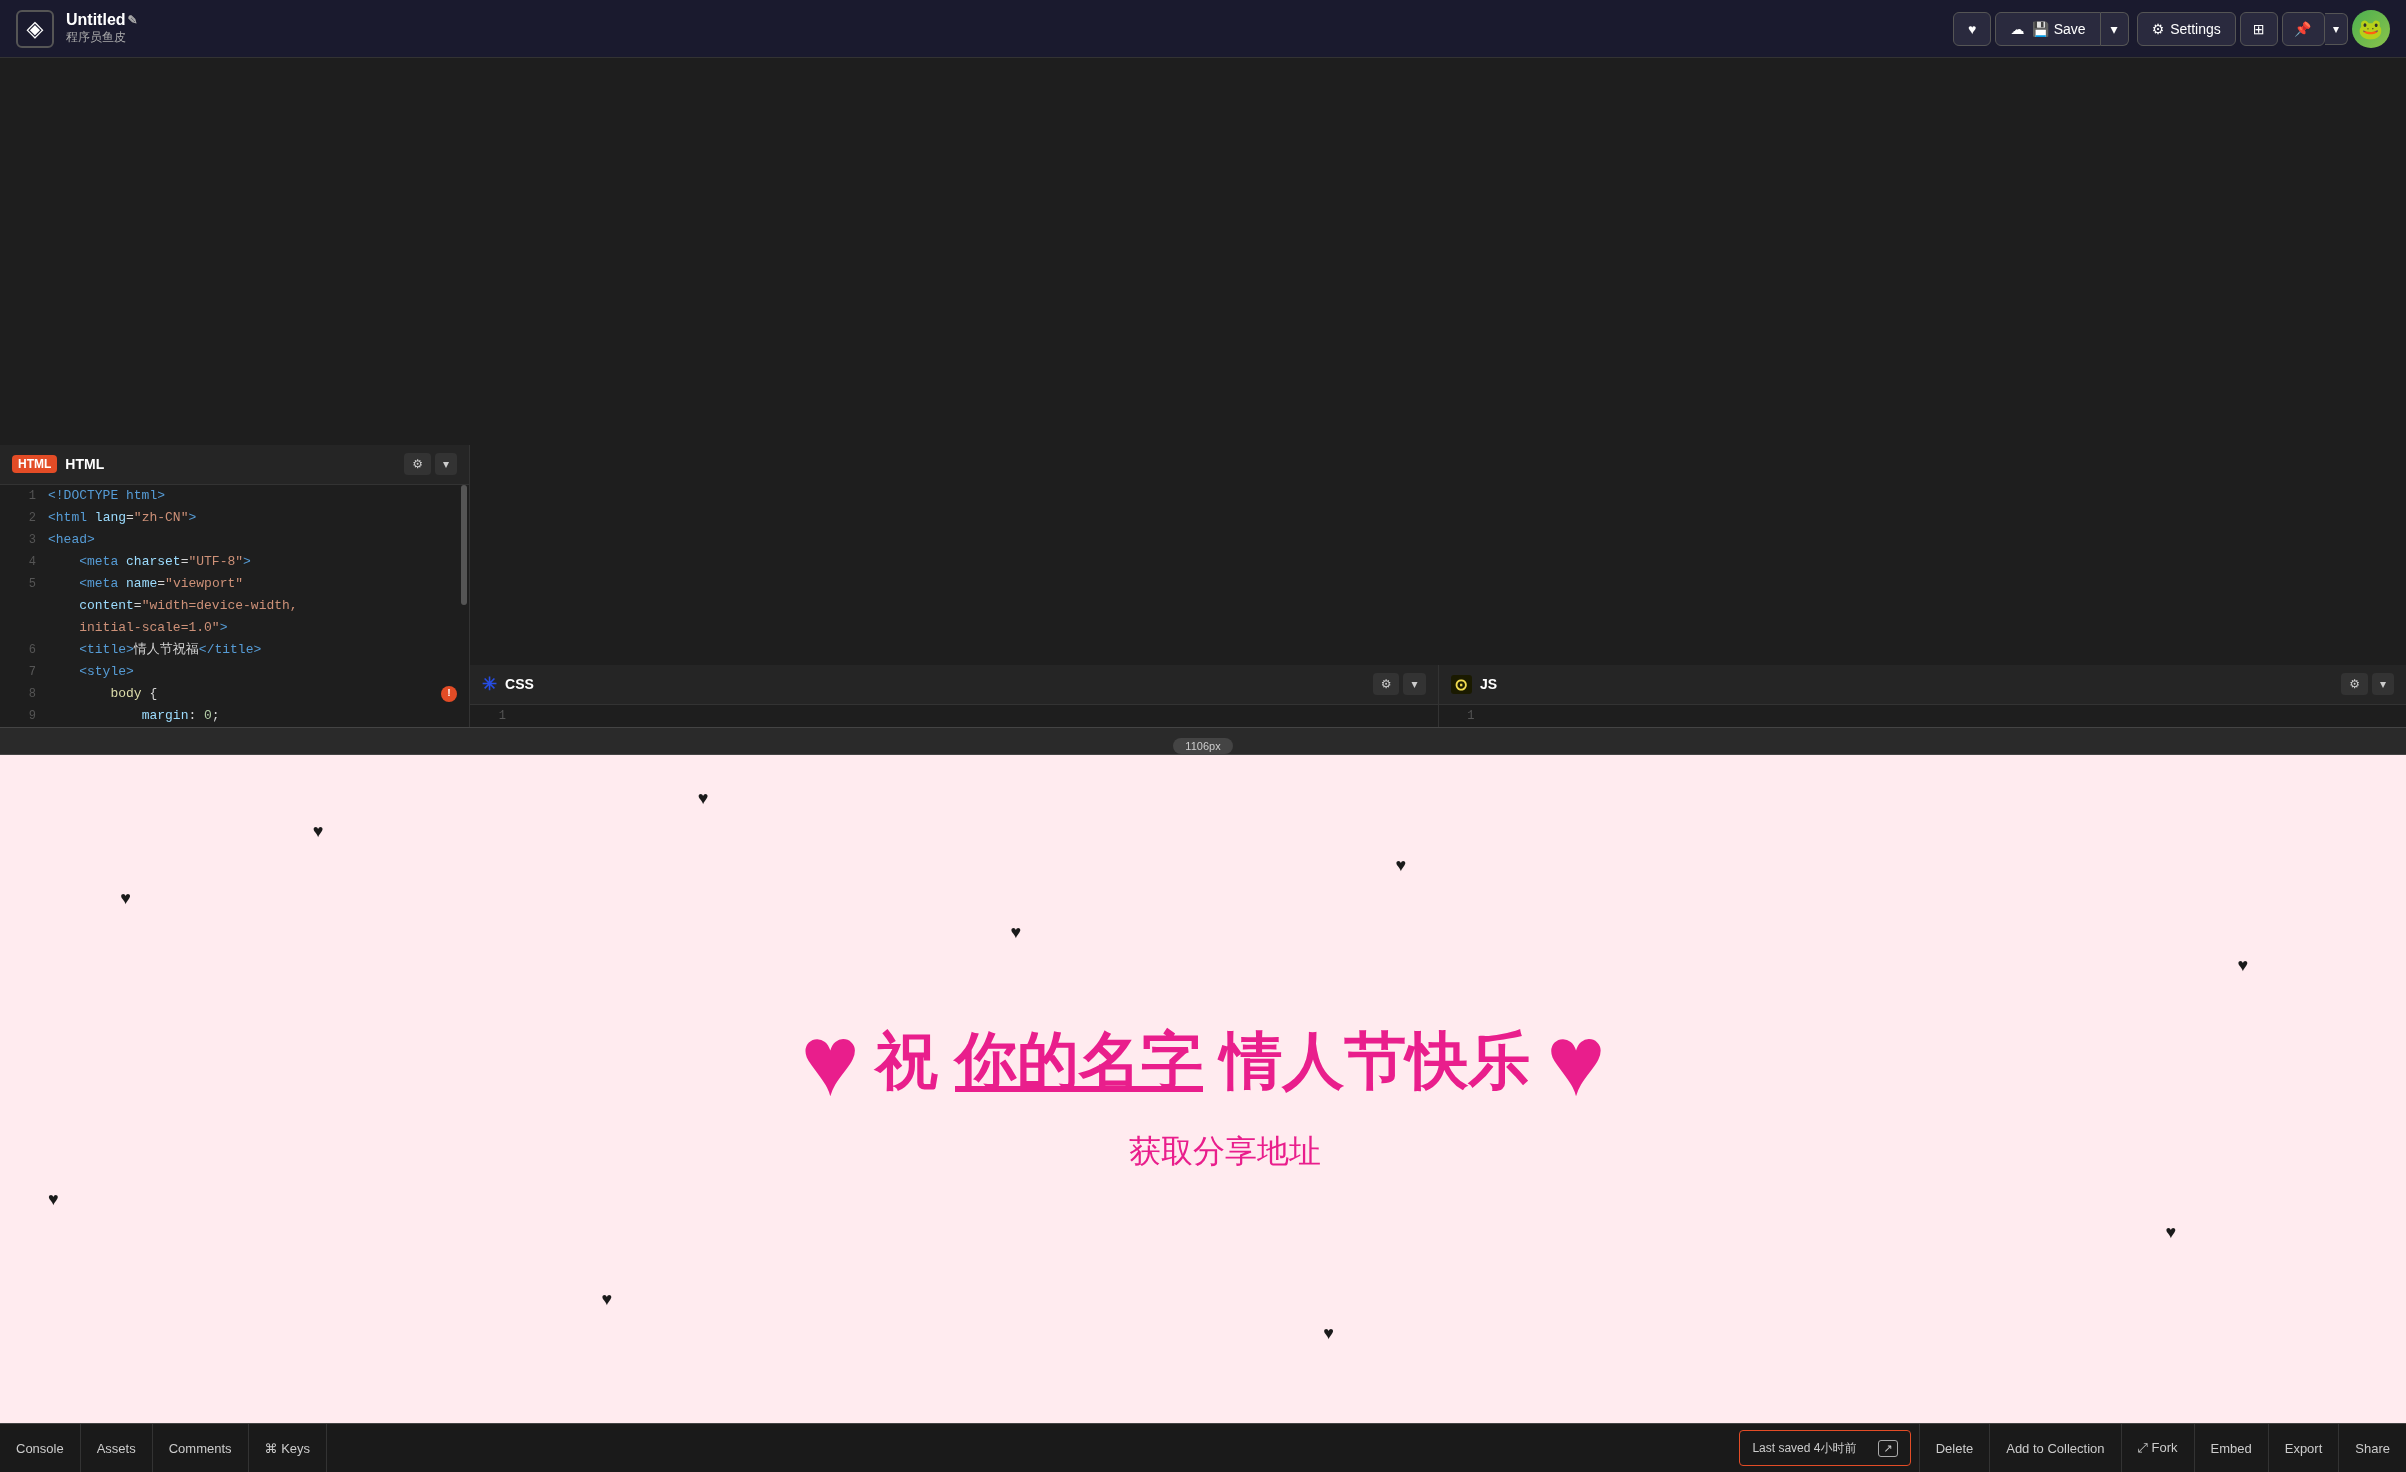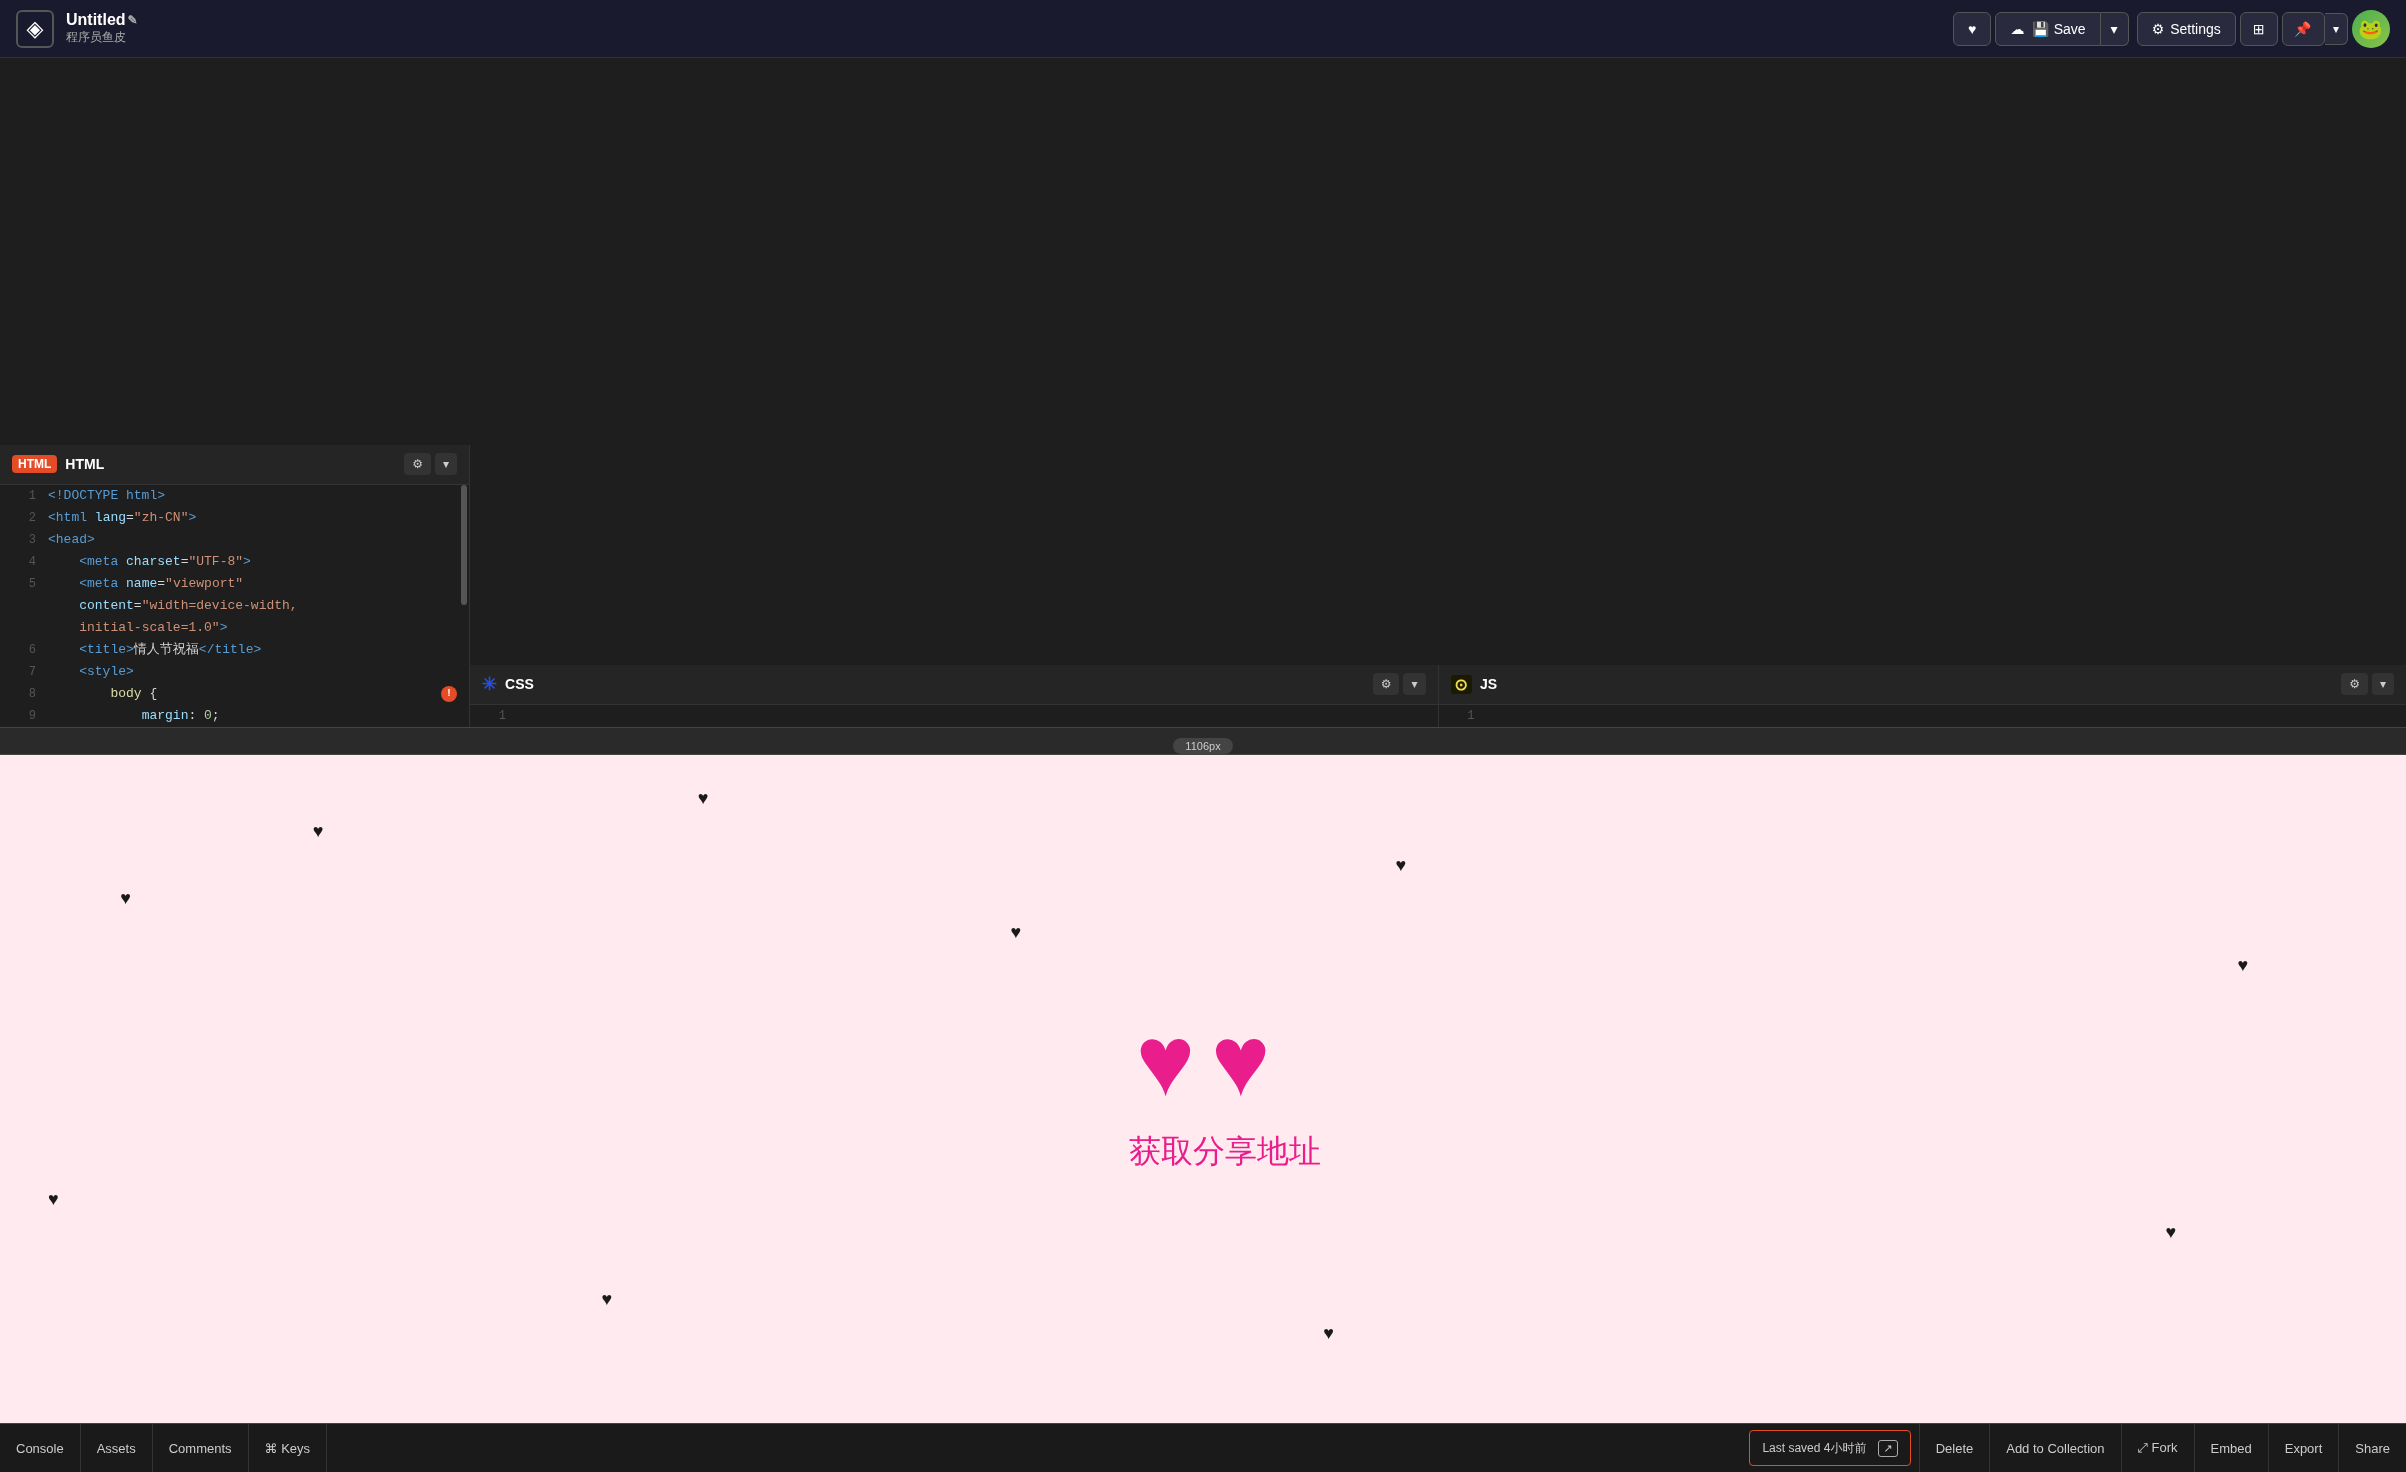--- a/index.html
+++ b/index.html
@@ -143,21 +143,21 @@
       display: flex; align-items: stretch; background: #1a1a1a;
       border-top: 1px solid #444; height: 49px; flex-shrink: 0;
     }
     .bottom-tab {
       padding: 0 16px; display: flex; align-items: center;
       font-size: 13px; color: #ccc; cursor: pointer; border-right: 1px solid #333;
       white-space: nowrap;
     }
     .bottom-spacer { flex: 1; }
     .bottom-saved {
-      display: flex; align-items: center; gap: 12px; padding: 0 12px;
+      display: flex; align-items: center; gap: 22px; padding: 0 12px;
       border: 1px solid #e34c26; border-radius: 4px; margin: 6px 8px;
       font-size: 12px; color: #ccc;
     }
     .bottom-action {
       padding: 12px 16px; display: flex; align-items: center;
       font-size: 13px; color: #ccc; cursor: pointer; border-left: 1px solid #333;
     }
 
     .edit-icon { font-size: 12px; color: #aaa; }
     .save-group { display: flex; align-items: center; }
@@ -325,20 +325,25 @@
       <span class="heart-small" style="top:15%;left:58%;">♥</span>
       <span class="heart-small" style="top:30%;left:93%;">♥</span>
       <span class="heart-small" style="top:65%;left:2%;">♥</span>
       <span class="heart-small" style="top:80%;left:25%;">♥</span>
       <span class="heart-small" style="top:85%;left:55%;">♥</span>
       <span class="heart-small" style="top:70%;left:90%;">♥</span>
     </div>
     <div class="preview-main">
       <div class="preview-row">
         <span style="font-size:100px;color:#e91e8c;">♥</span>
+        <div class="preview-text">
+          <span>祝</span>
+          <span class="underlined" style="text-decoration:underline;">你的名字</span>
+          <span>情人节快乐</span>
+        </div>
         <span style="font-size:100px;color:#e91e8c;">♥</span>
       </div>
       <div class="preview-subtitle">获取分享地址</div>
     </div>
   </div>
 </div>
 
 <div class="bottom-bar">
   <div class="bottom-tab">
     <span>Console</span>

